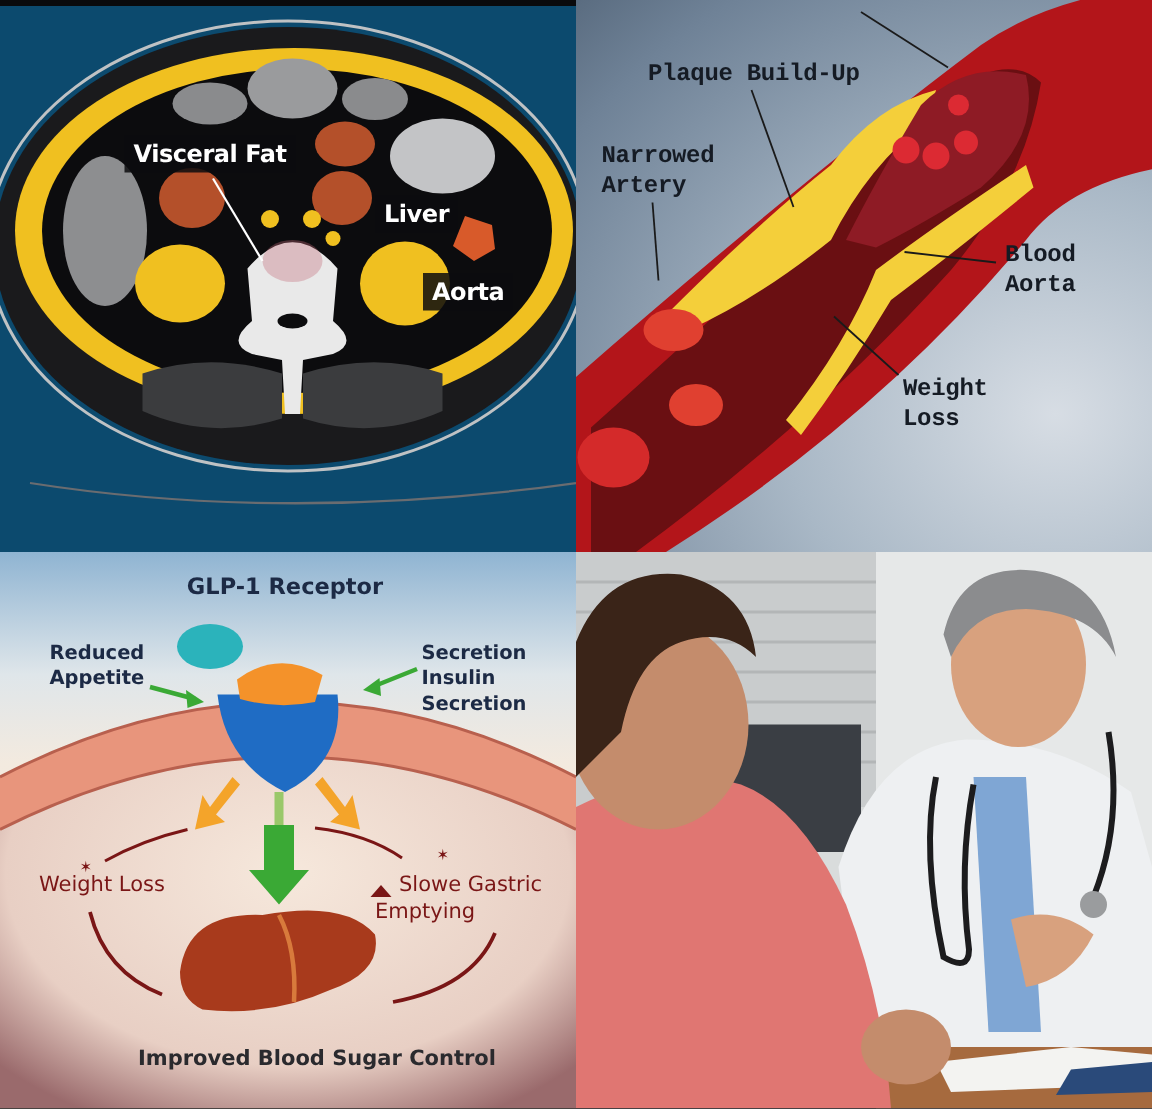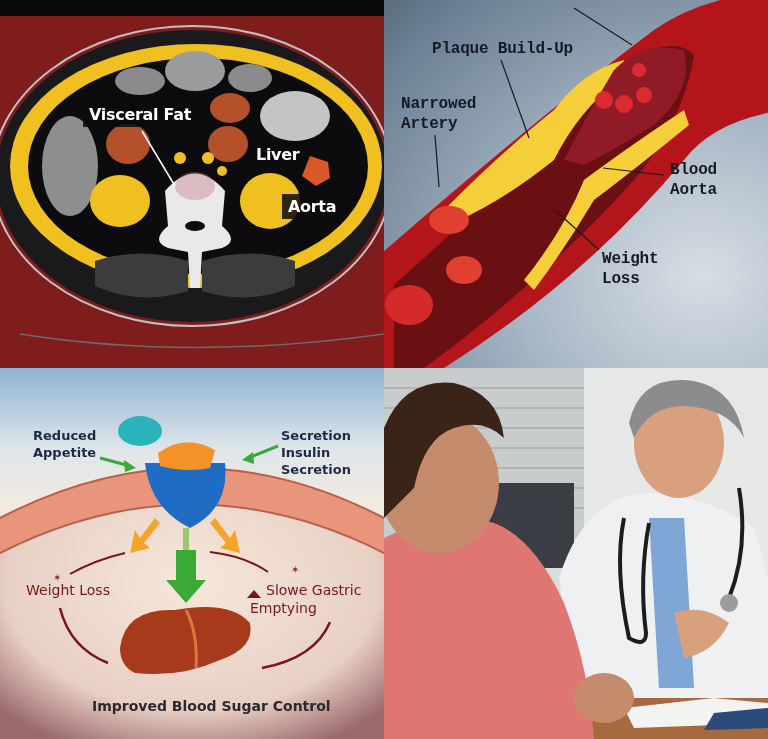--- a/index.html
+++ b/index.html
@@ -1,20 +1,20 @@
 <!DOCTYPE html>
 <html><head>
 <meta charset="utf-8">
 <style>
   * { box-sizing: border-box; margin: 0; padding: 0; }
   html, body { width: 768px; height: 739px; overflow: hidden; background: #0a0a0c; }
   body { font-family: "DejaVu Sans", "Liberation Sans", sans-serif; }
   .grid { position: relative; width: 768px; height: 739px; }
   .panel { position: absolute; overflow: hidden; }
-  .p-ct { left: 0; top: 16px; width: 384px; height: 368px; background: #7f1d1d; }
+  .p-ct { left: 0; top: 4px; width: 384px; height: 368px; background: #0c4a6e; }
   .p-artery { left: 384px; top: 0; width: 426px; height: 368px;
     background: radial-gradient(ellipse at 75% 75%, #d7dde4 0%, #a9b8c6 40%, #6f8297 85%, #5a6c80 100%); font-family: Liberation Mono, monospace; }
   .p-glp { left: 0; top: 368px; width: 384px; height: 371px;
     background: linear-gradient(180deg, #8fb4d2 0%, #dfe6ea 22%, #f3eadf 38%, #f2e2d4 100%); }
   .p-photo { left: 384px; top: 368px; width: 384px; height: 371px; background: #d9dcdc; }
   svg { position: absolute; left: 0; top: 0; }
   .lbl { position: absolute; white-space: nowrap; }
   .ct-lbl { background: rgba(12,12,14,0.85); color: #fff; font-weight: bold; font-size: 16px; padding: 3px 6px; letter-spacing: -0.3px; }
   .art-lbl { color: #151b24; font-weight: bold; font-size: 16px; line-height: 20px; letter-spacing: -0.2px; }
   .glp-title { color: #1c2a45; font-weight: bold; font-size: 15px; line-height: 19px; text-align: center; }
@@ -116,20 +116,21 @@
       <path d="M125 185 Q95 192 70 206" stroke="#7a1616" stroke-width="2" fill="none"></path>
       <path d="M210 184 Q245 188 268 204" stroke="#7a1616" stroke-width="2" fill="none"></path>
       <path d="M60 240 Q70 280 108 295" stroke="#7a1616" stroke-width="2.5" fill="none"></path>
       <path d="M330 254 Q315 290 262 300" stroke="#7a1616" stroke-width="2.5" fill="none"></path>
       <path d="M120 280 Q125 240 175 242 Q230 232 250 255 Q255 280 220 292 Q180 310 135 305 Q120 298 120 280 Z" fill="#a83a1c"></path>
       <path d="M186 242 Q198 265 196 300" stroke="#d87a3c" stroke-width="3" fill="none"></path>
       <polygon points="247,230 261,230 254,222" fill="#7a1616"></polygon>
       <text x="53" y="213" fill="#7a1616" font-size="10">✶</text>
       <text x="291" y="205" fill="#7a1616" font-size="10">✶</text>
     </svg>
+    <div class="lbl glp-title" style="left:110px;top:14px;width:160px;">GLP-1 Receptor</div>
     <div class="lbl glp-side" style="left:33px;top:59px;">Reduced</div>
     <div class="lbl glp-side" style="left:33px;top:76px;">Appetite</div>
     <div class="lbl glp-side" style="left:281px;top:59px;">Secretion</div>
     <div class="lbl glp-side" style="left:281px;top:76px;">Insulin</div>
     <div class="lbl glp-side" style="left:281px;top:93px;">Secretion</div>
     <div class="lbl glp-red" style="left:26px;top:213px;">Weight Loss</div>
     <div class="lbl glp-red" style="left:266px;top:213px;">Slowe Gastric</div>
     <div class="lbl glp-red" style="left:250px;top:231px;">Emptying</div>
     <div class="lbl glp-bottom" style="left:92px;top:330px;">Improved Blood Sugar Control</div>
   </div>

